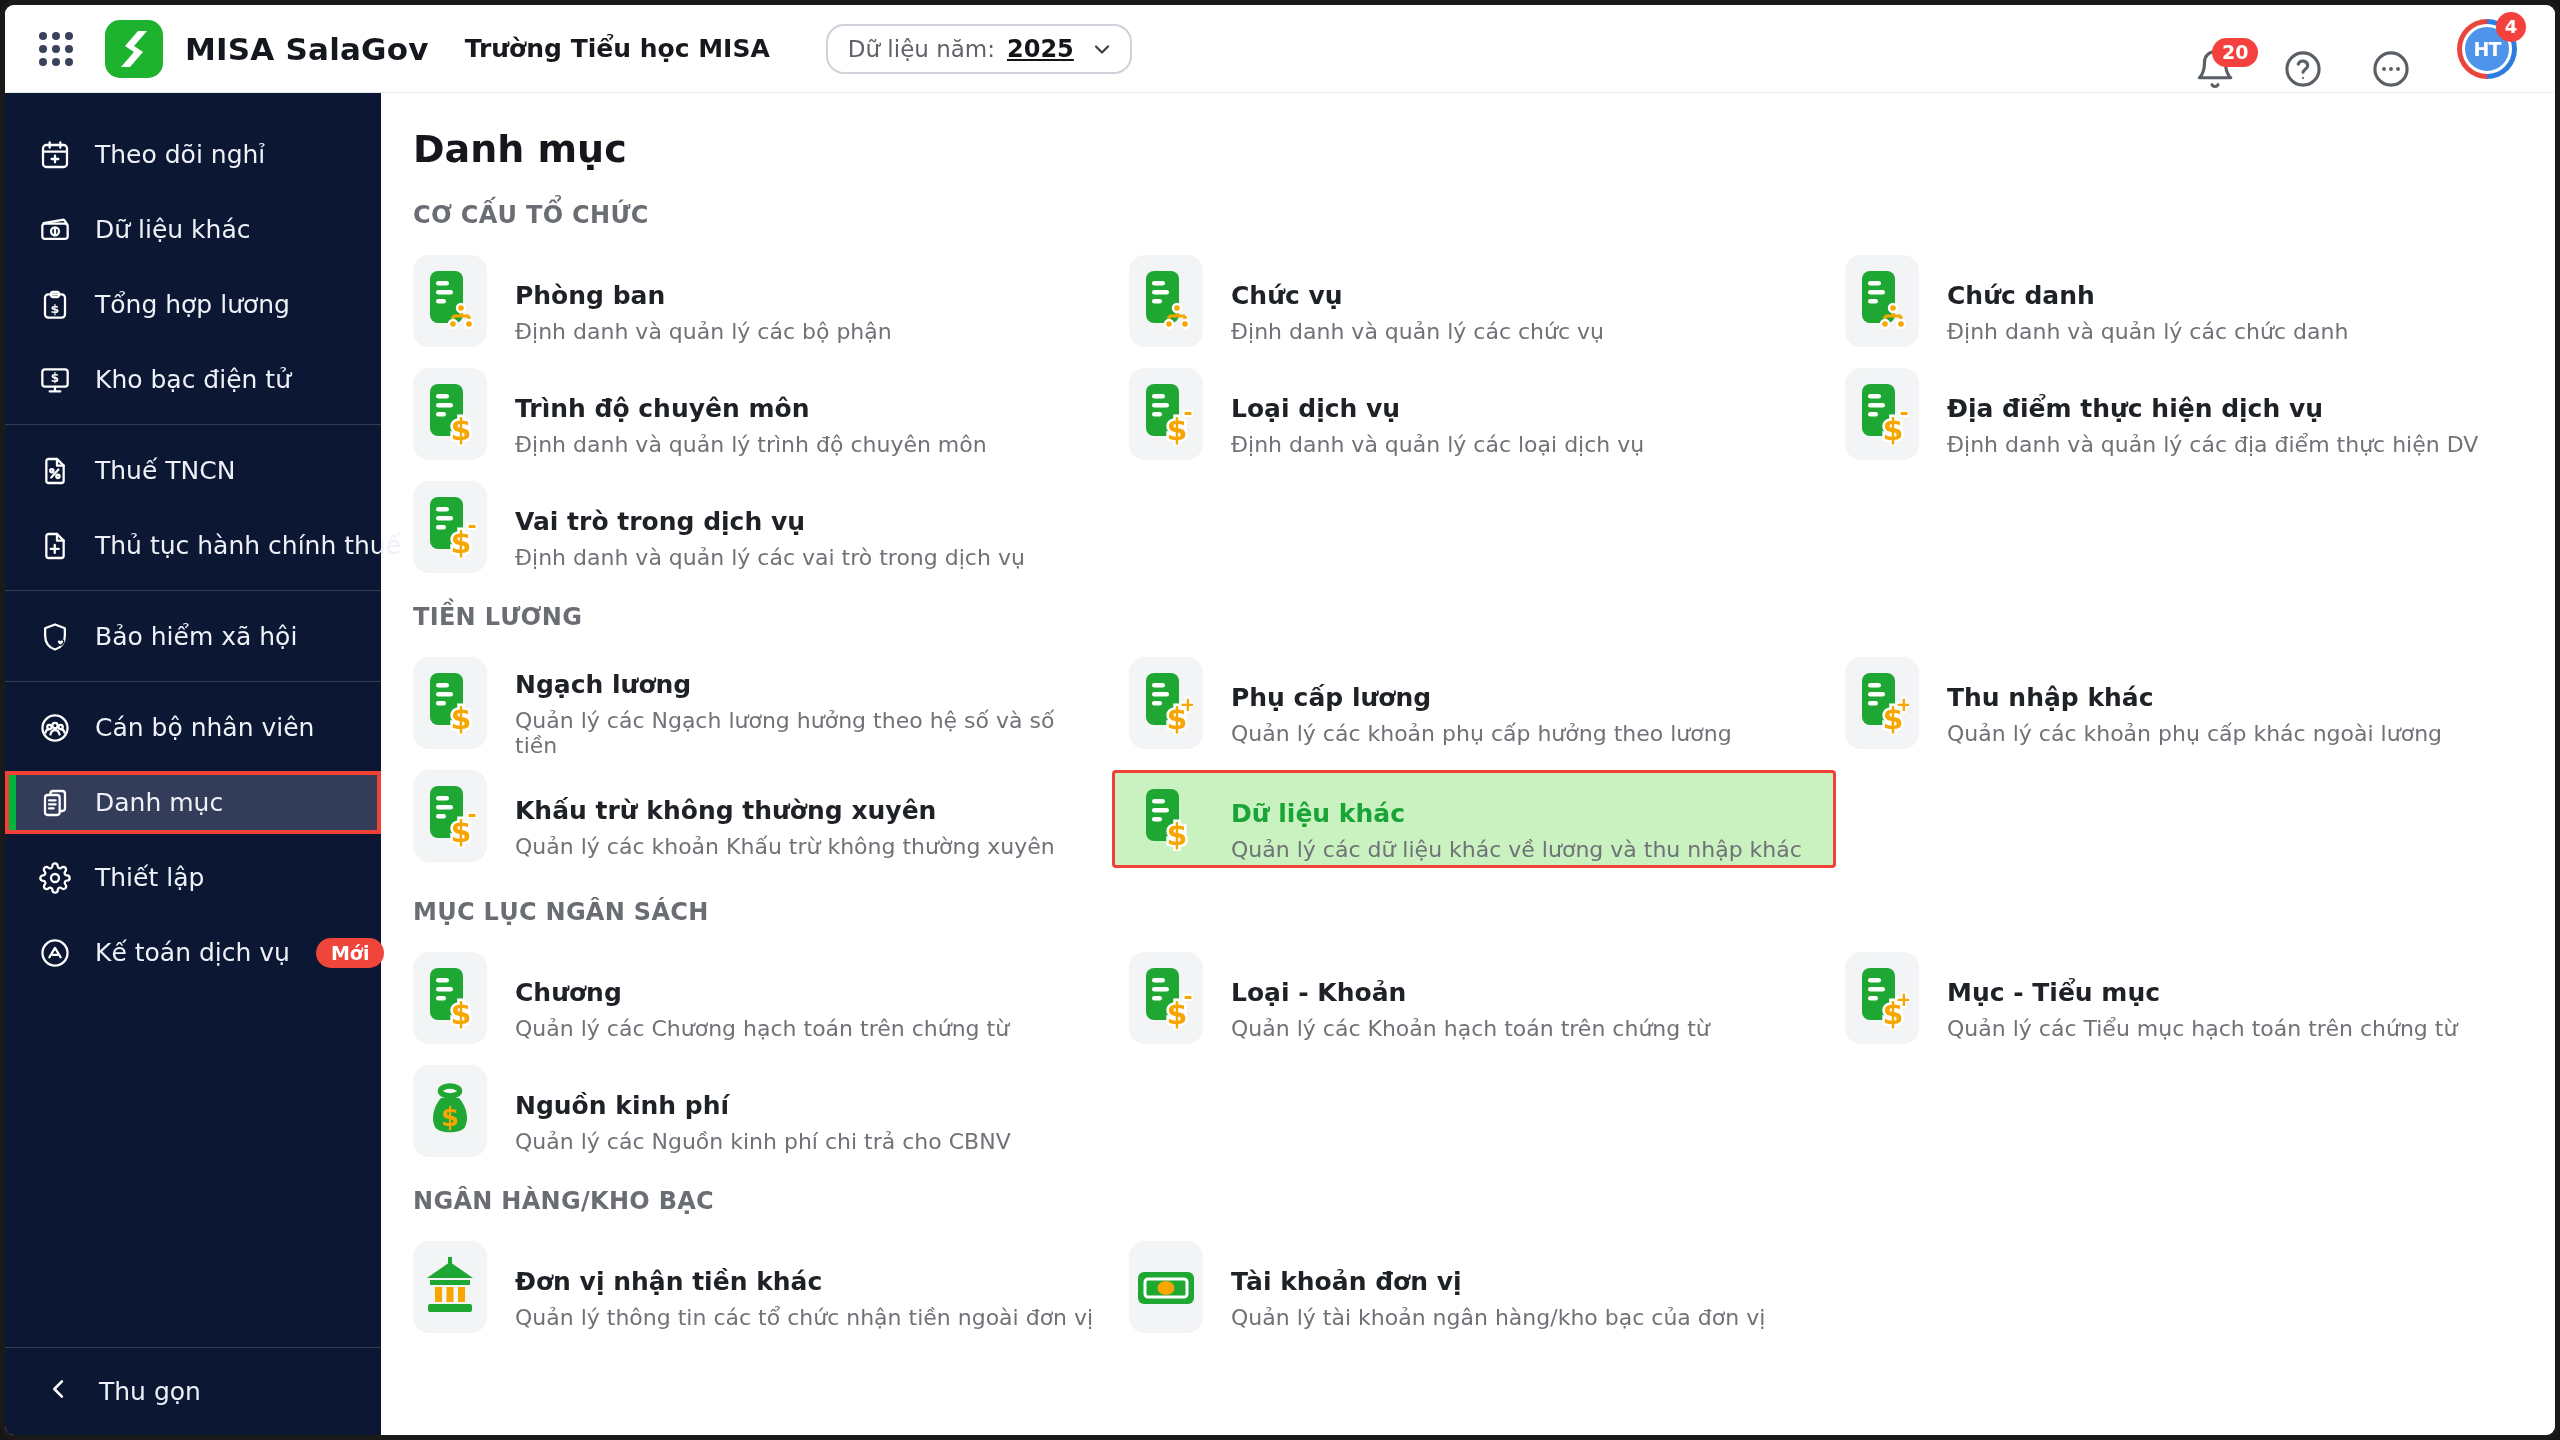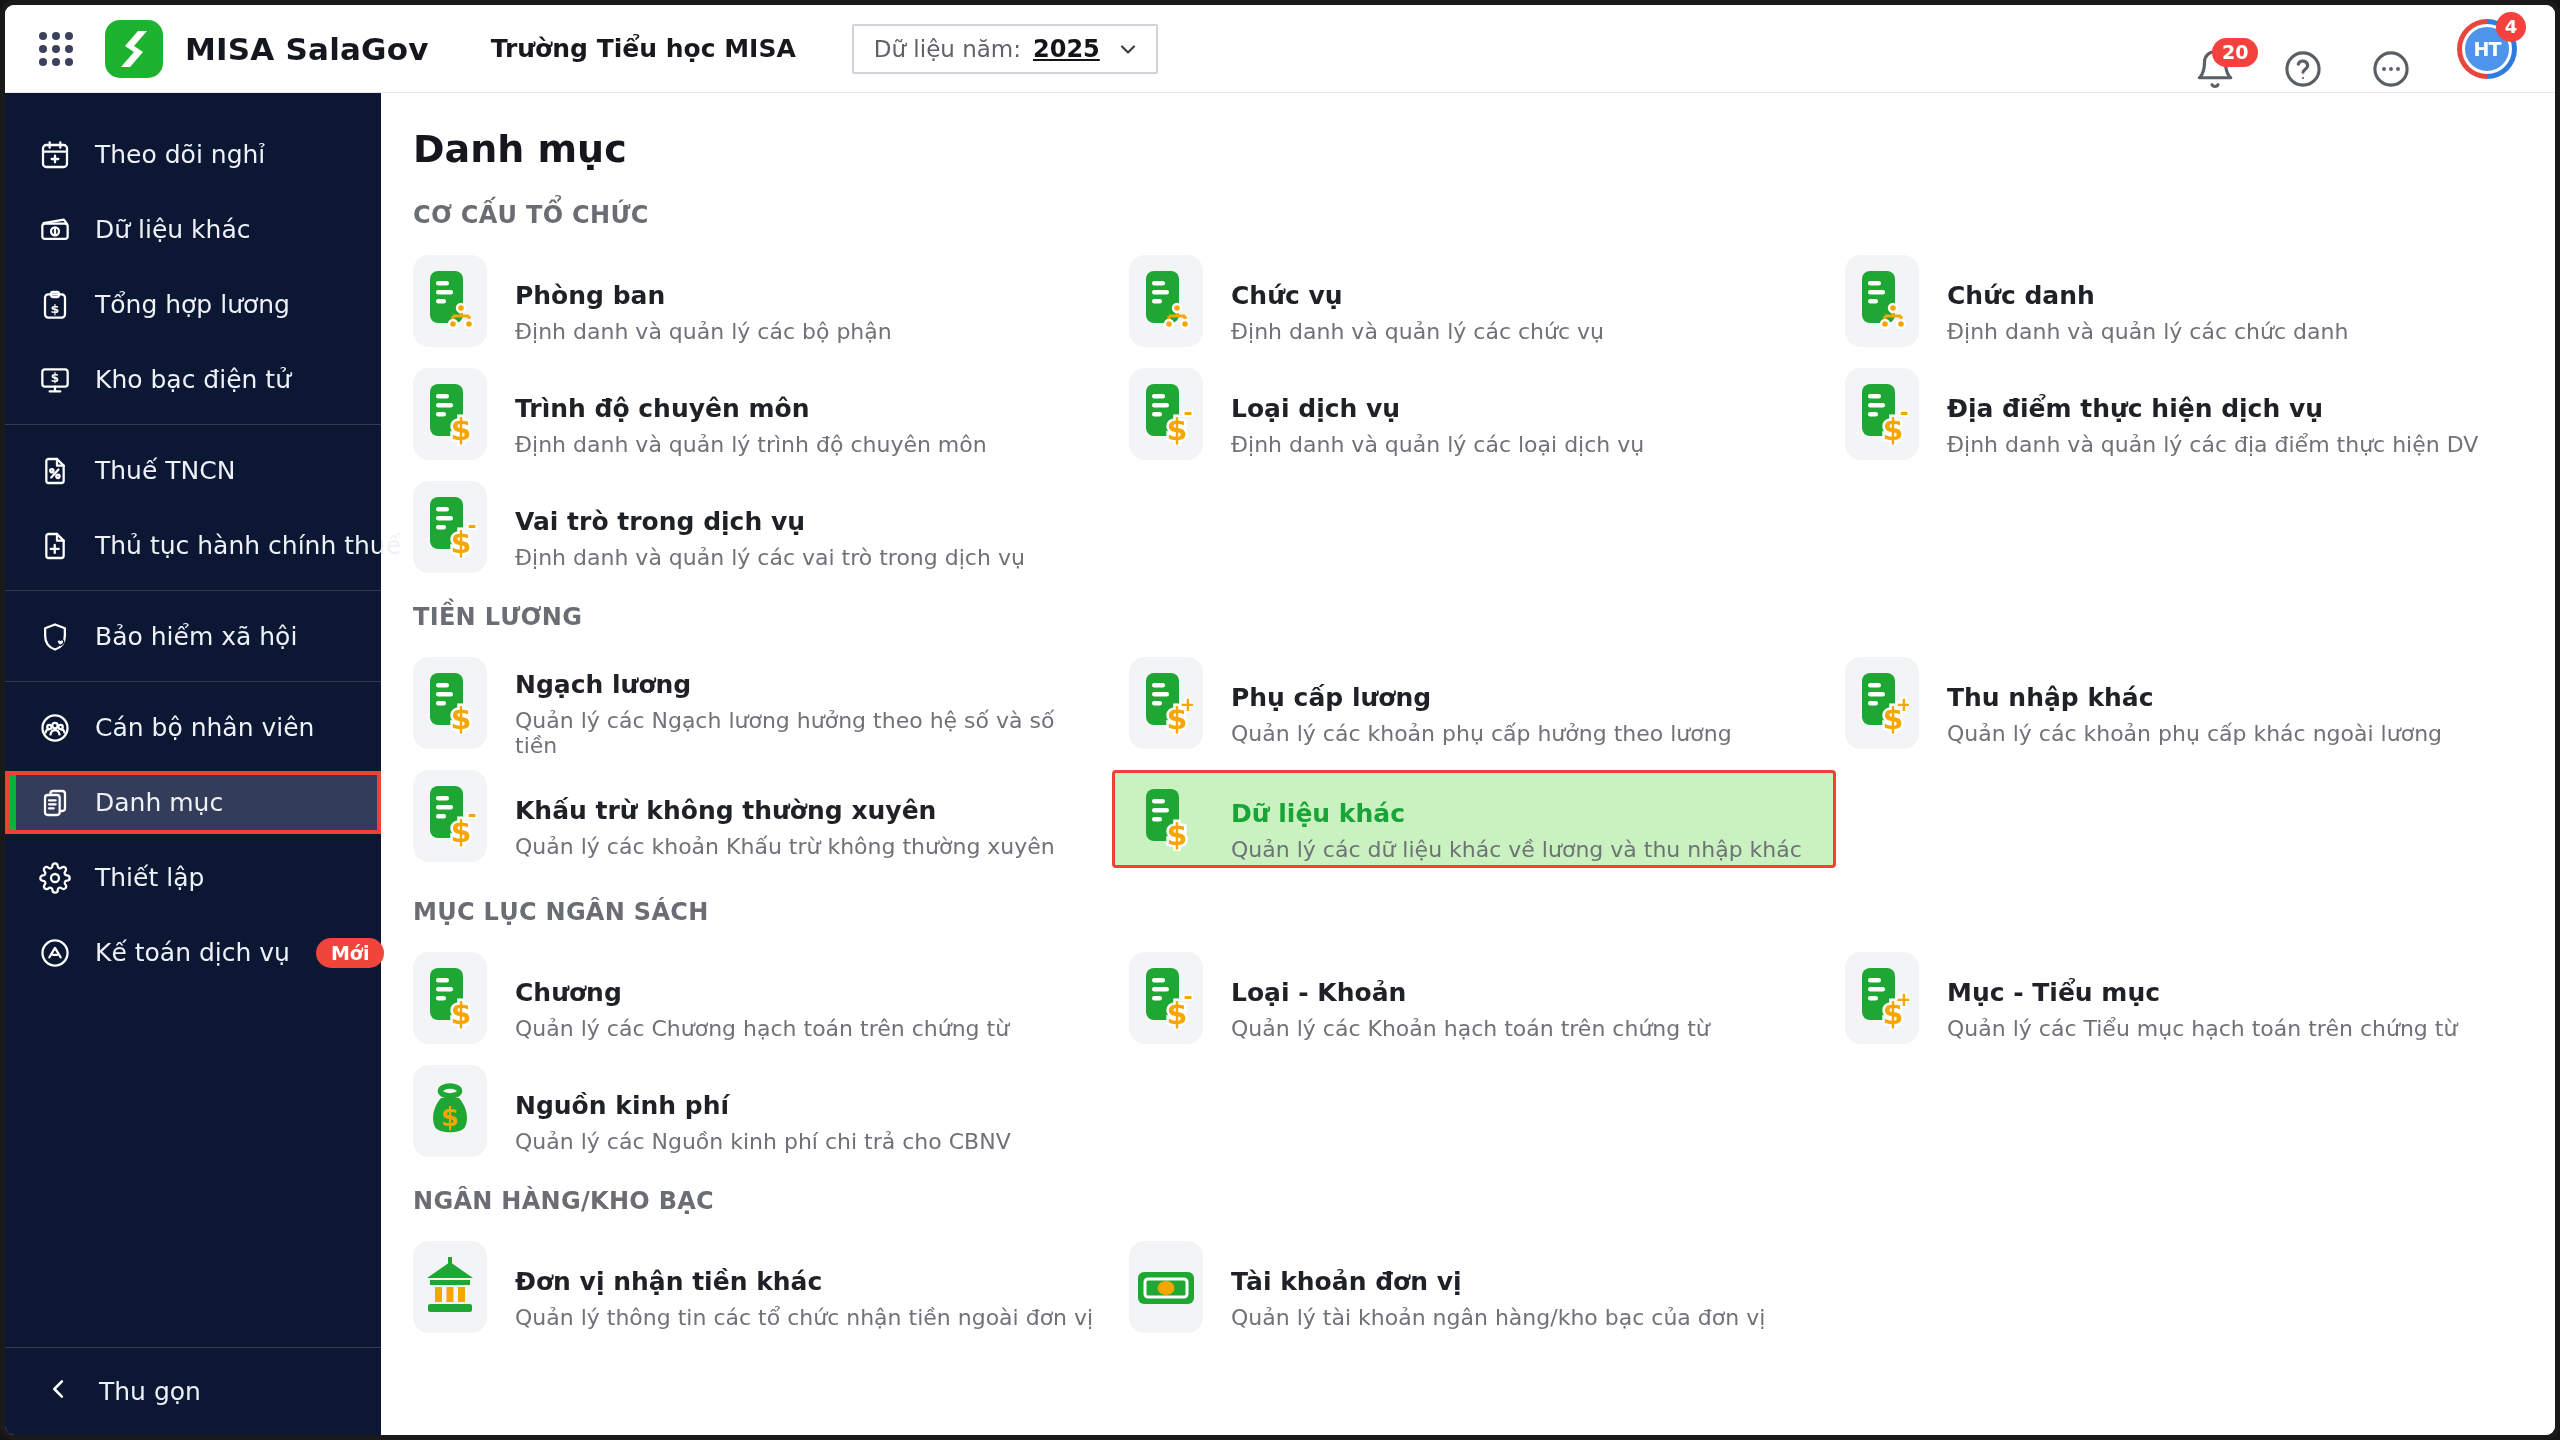--- a/index.html
+++ b/index.html
@@ -8,23 +8,23 @@
             display:flex; flex-direction:column; background:#f0abfc; }
 
   
   .topbar { height:88px; flex:0 0 88px; display:flex; align-items:center; padding:0 38px 0 30px;
             border-bottom:1px solid #e9eaec; background:#fff; }
   .grid-btn { width:42px; height:42px; display:grid; grid-template-columns:repeat(3,8px);
               grid-template-rows:repeat(3,8px); gap:5px; place-content:center; cursor:pointer; }
   .grid-btn i { width:8px; height:8px; border-radius:50%; background:#39425a; }
   .logo { width:58px; height:58px; margin-left:28px; cursor:pointer; flex:0 0 58px; }
   .app-title { font-size:31px; font-weight:700; color:#14171d; margin-left:22px; letter-spacing:.2px; }
-  .org-name { font-size:25px; font-weight:700; color:#17191d; margin-left:62px; }
+  .org-name { font-size:25px; font-weight:700; color:#17191d; margin-left:36px; }
   .year-select { display:flex; align-items:center; gap:12px; margin-left:56px; height:50px;
-                 padding:0 16px 0 20px; border:2px solid #cfd3d9; border-radius:2px; background:#fff;
+                 padding:0 16px 0 20px; border:2px solid #cfd3d9; border-radius:18px; background:#fff;
                  cursor:pointer; font-family:inherit; }
   .yr-label { font-size:23px; color:#5f6368; }
   .yr-value { font-size:24px; font-weight:700; color:#141519;text-decoration:underline; }
   .chev { display:flex; margin-left:4px; }
 
   .top-right { margin-left:auto; display:flex; align-items:center; gap:44px; }
   .icon-btn { position:relative; width:44px; height:44px; display:flex; align-items:center;
               justify-content:center; cursor:pointer;margin-top:45px; }
   .notif-badge { position:absolute; top:-11px; left:19px; background:#f5413d; color:#fff; font-size:19px;
                  font-weight:700; padding:3px 10px; border-radius:999px; line-height:1.2; }

